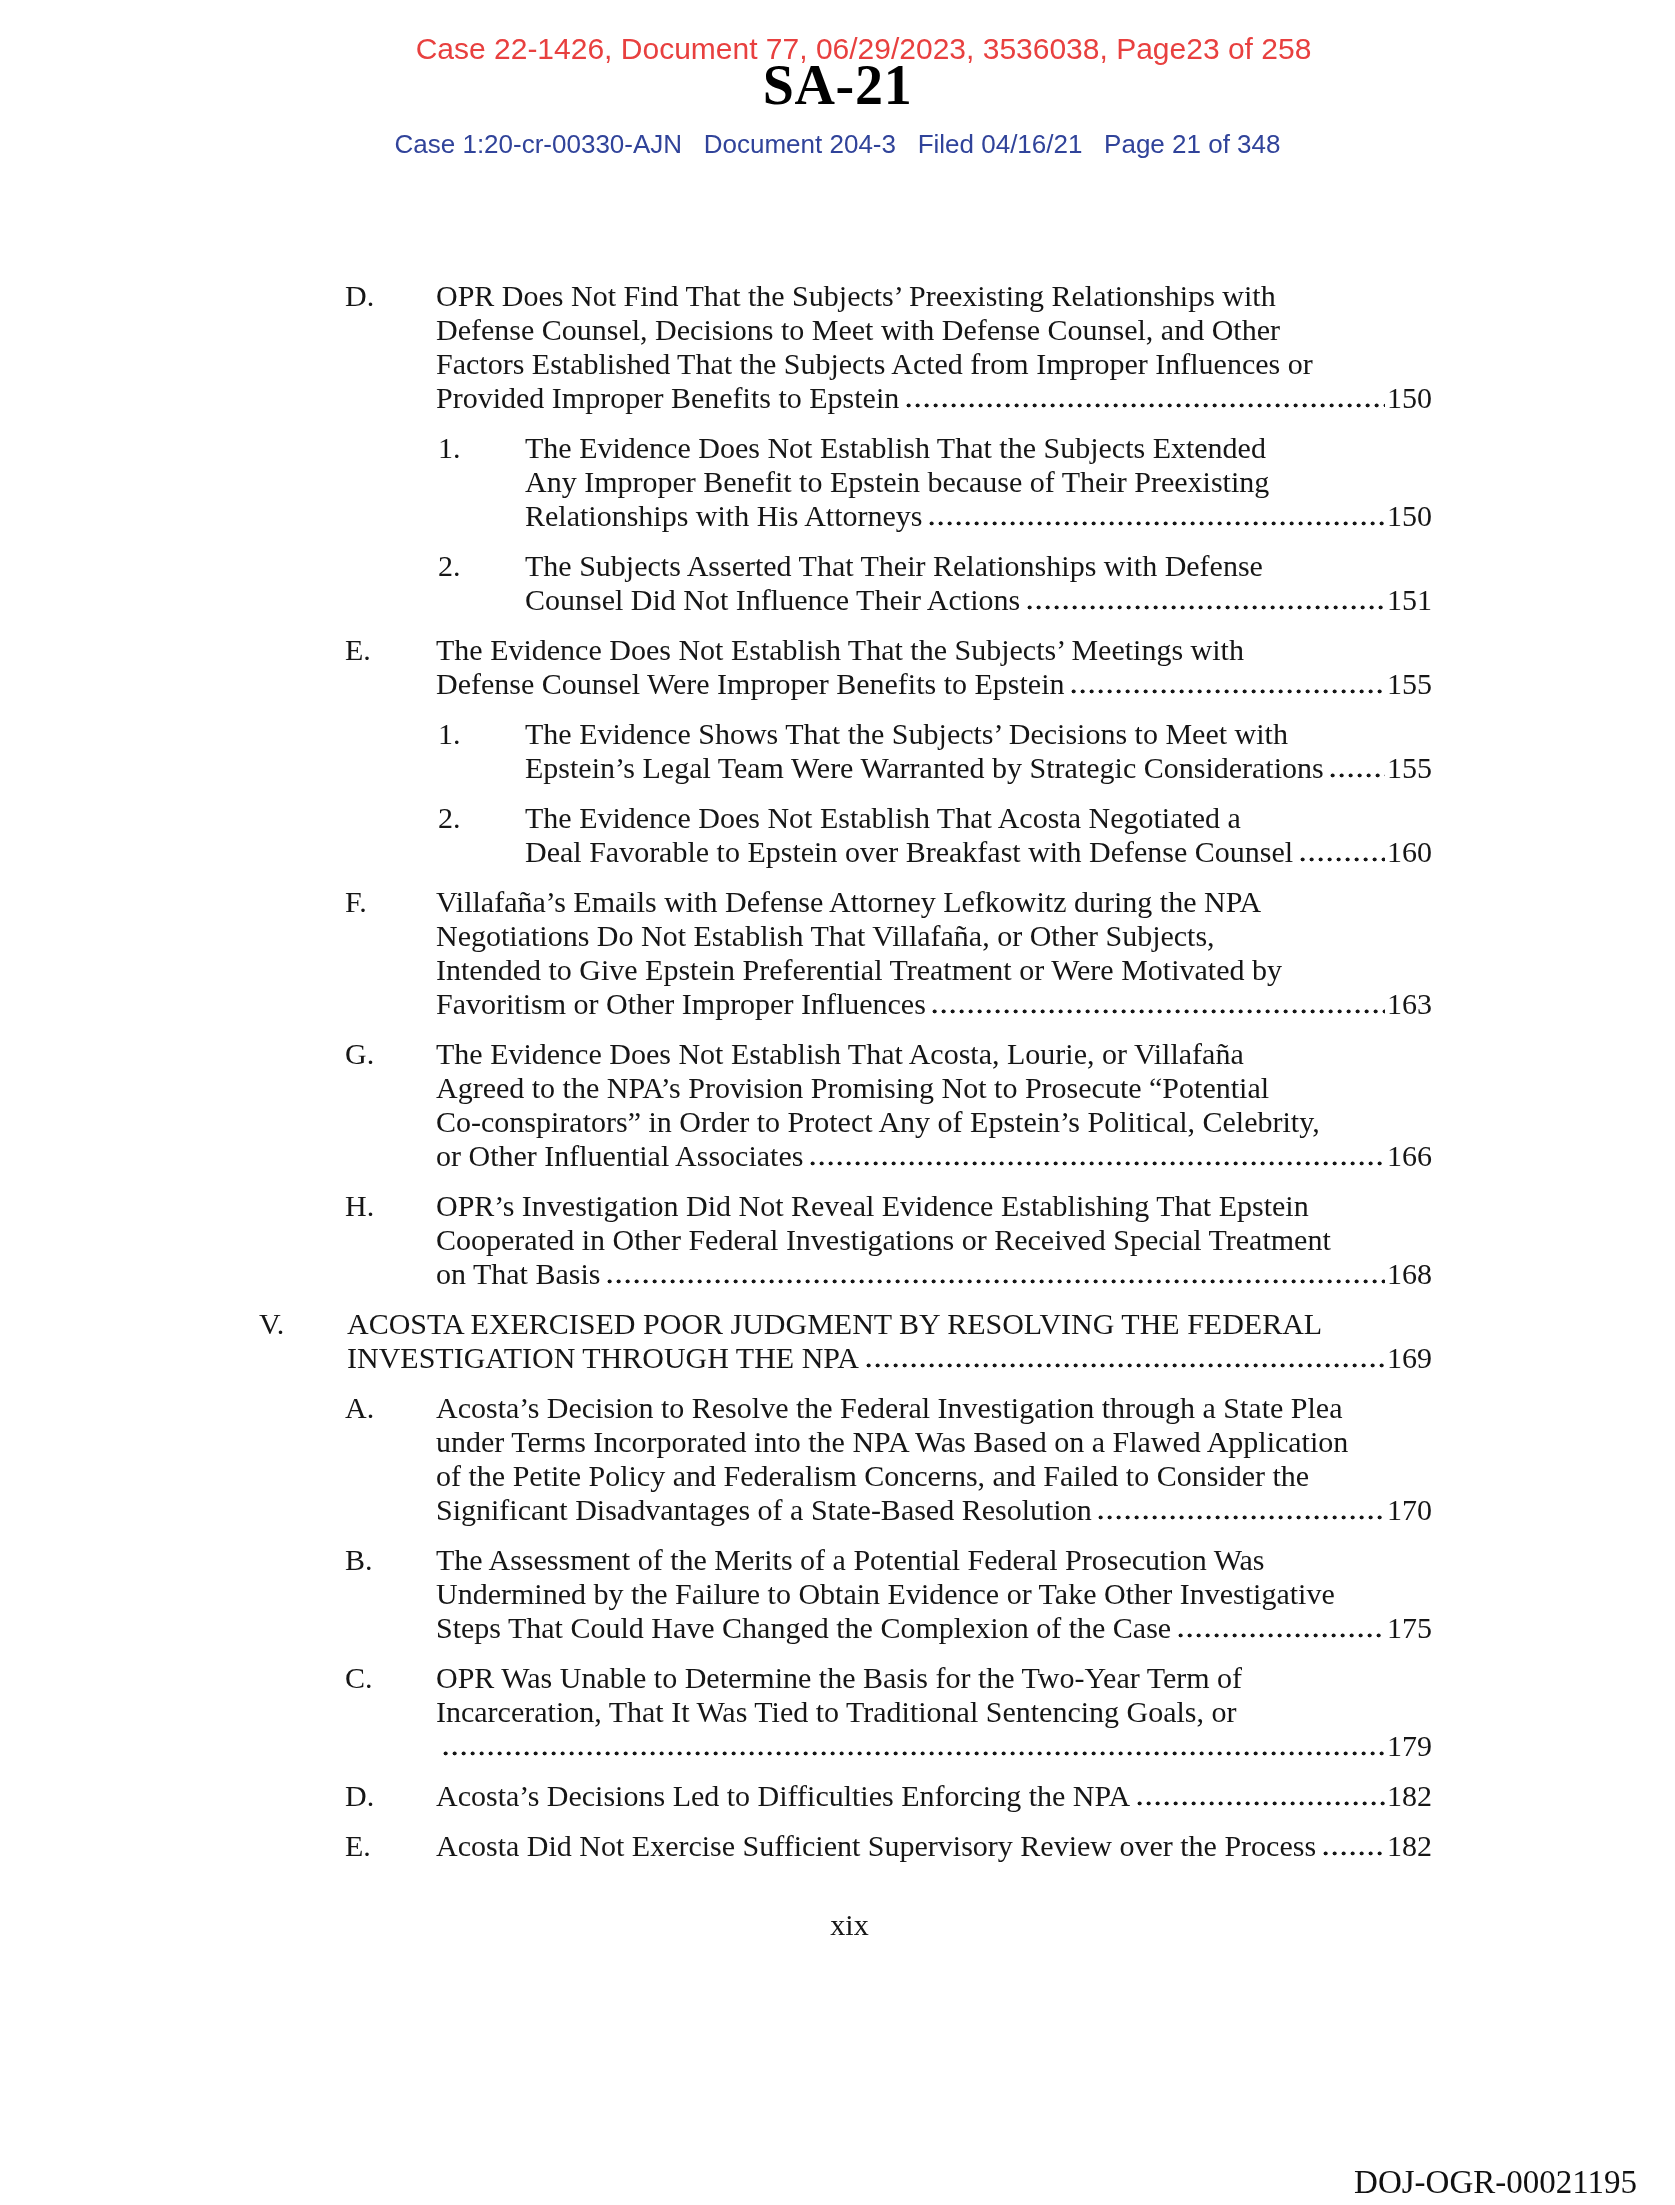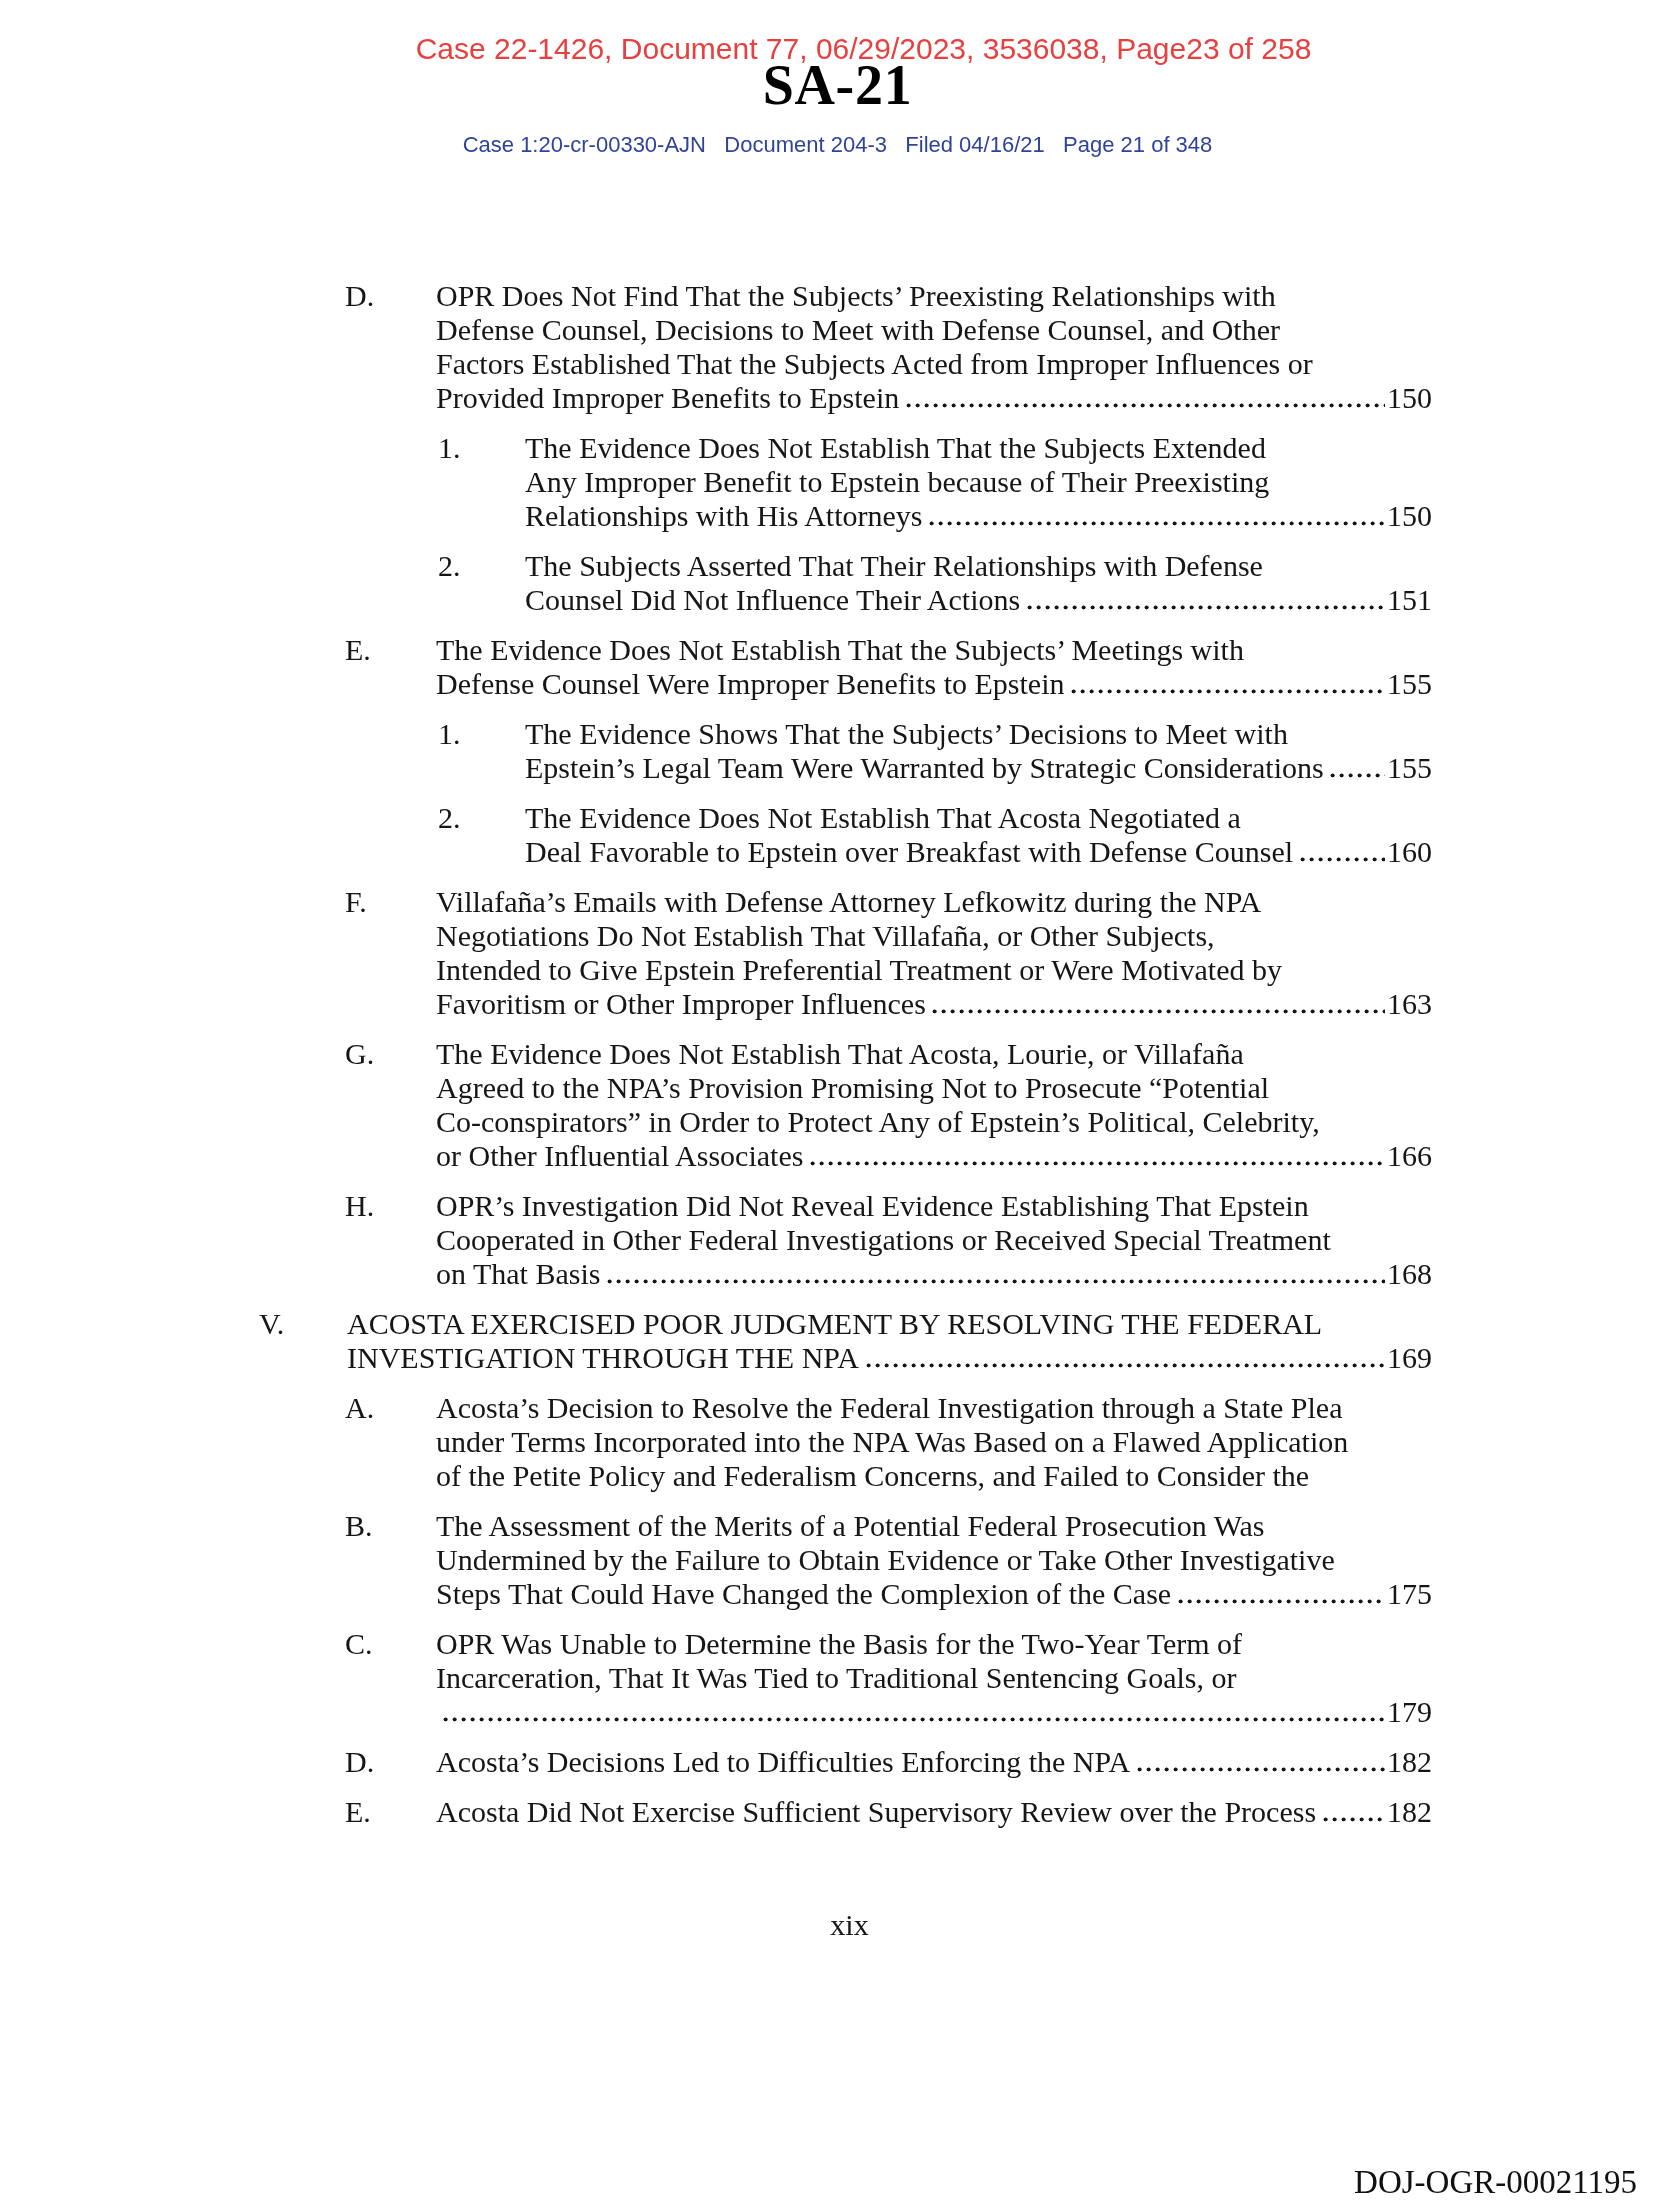--- a/index.html
+++ b/index.html
@@ -28,21 +28,21 @@
     font-family:"Liberation Serif", serif;
     font-weight:bold;
     font-size:56px; line-height:46px;
     color:#000000;
     letter-spacing:0.7px;
   }
   .hdr-district{
     position:absolute; top:127px; left:0; width:100%;
     text-align:center;
     font-family:"Liberation Sans", sans-serif;
-    font-size:22px; line-height:35px;
+    font-size:26px; line-height:35px;
     color:#30439a;
     white-space:pre;
   }
   
   .toc{
     position:absolute; top:279px; left:0; right:0;
     font-size:30px; line-height:34px;
   }
   .entry{
     display:flex;
@@ -223,20 +223,25 @@
         </div>
       </div>
     </div>
 
     <div class="entry level-letter">
       <span class="label">A.</span>
       <div class="body">
         <div class="line">Acosta’s Decision to Resolve the Federal Investigation through a State Plea</div>
         <div class="line">under Terms Incorporated into the NPA Was Based on a Flawed Application</div>
         <div class="line">of the Petite Policy and Federalism Concerns, and Failed to Consider the</div>
+        <div class="line-last">
+          <span class="lt">Significant Disadvantages of a State-Based Resolution</span>
+          <span class="dots"></span>
+          <span class="pageref">170</span>
+        </div>
       </div>
     </div>
 
     <div class="entry level-letter">
       <span class="label">B.</span>
       <div class="body">
         <div class="line">The Assessment of the Merits of a Potential Federal Prosecution Was</div>
         <div class="line">Undermined by the Failure to Obtain Evidence or Take Other Investigative</div>
         <div class="line-last">
           <span class="lt">Steps That Could Have Changed the Complexion of the Case</span>

